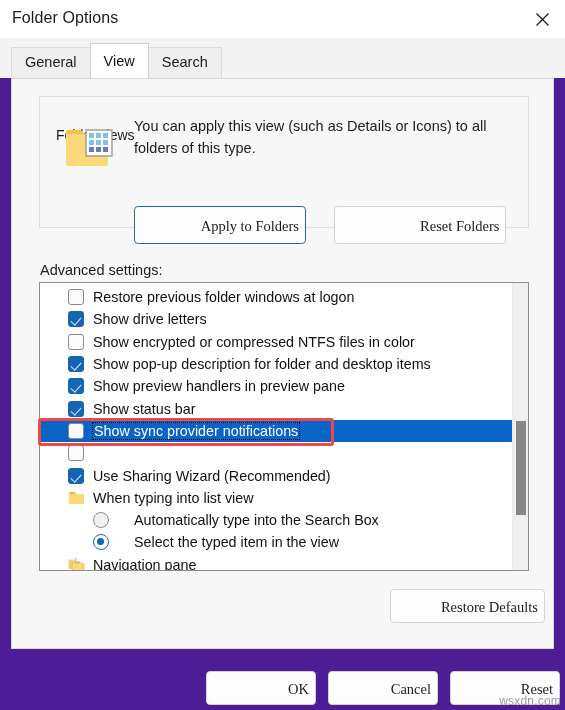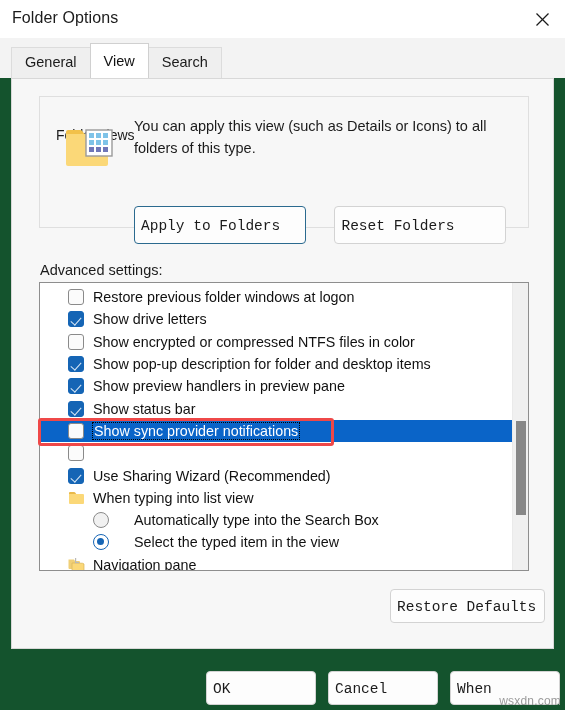--- a/index.html
+++ b/index.html
@@ -6,21 +6,21 @@
   html, body {
     margin: 0; padding: 0;
     width: 565px; height: 710px;
     background: #ffffff;
     font-family: "Liberation Sans", sans-serif;
     overflow: hidden;
   }
   #dialog {
     position: relative;
     width: 565px; height: 710px;
-    background: #14532d;
+    background: #4c1d95;
   }
 
   
   .titlebar {
     position: absolute; left: 0; top: 0;
     width: 565px; height: 38px;
     background: #ffffff;
   }
   .titlebar-text {
     position: absolute; left: 12px; top: 9px;
@@ -96,26 +96,26 @@
     position: absolute; left: 94px; top: 18px;
     width: 380px;
     font-size: 14.5px; color: #1b1b1b;
     line-height: 22px;
   }
   .fv-buttons {
     position: absolute; left: 94px; top: 69px;
   }
   .btn {
     display: inline-block;
-    font-family: Liberation Mono, monospace;
+    font-family: Liberation Serif, serif;
     font-size: 14.5px; color: #1b1b1b;
     background: #fdfdfd;
     border: 1px solid #d3d3d3;
     border-radius: 4px;
-    text-align: left;
+    text-align: right;
     cursor: pointer;
     line-height: 1;
   }
   .btn.accent { border: 1.6px solid #2b6a8f; }
   .btn-apply-folders { width: 172px; height: 38px; line-height: 36px; }
   .btn-reset-folders { width: 172px; height: 38px; line-height: 36px; margin-left: 24px; margin-top: 40px; }
 
   
   .adv-label {
     position: absolute; left: 28px; top: 183px;
@@ -372,17 +372,17 @@
     </div>
 
     <div class="annot" id="annot-box" style="left: 26px; top: 338.781px; width: 296px; height: 28.2969px; border-color: rgb(239, 72, 72);"></div>
 
     <button class="btn btn-restore">Restore Defaults</button>
   </div>
 
   <div class="footer">
     <button class="btn btn-ok">OK</button>
     <button class="btn btn-cancel">Cancel</button>
-    <button class="btn btn-apply">When</button>
+    <button class="btn btn-apply">Reset</button>
   </div>
 
   <div class="watermark">wsxdn.com</div>
 </div>
 
 </body></html>

